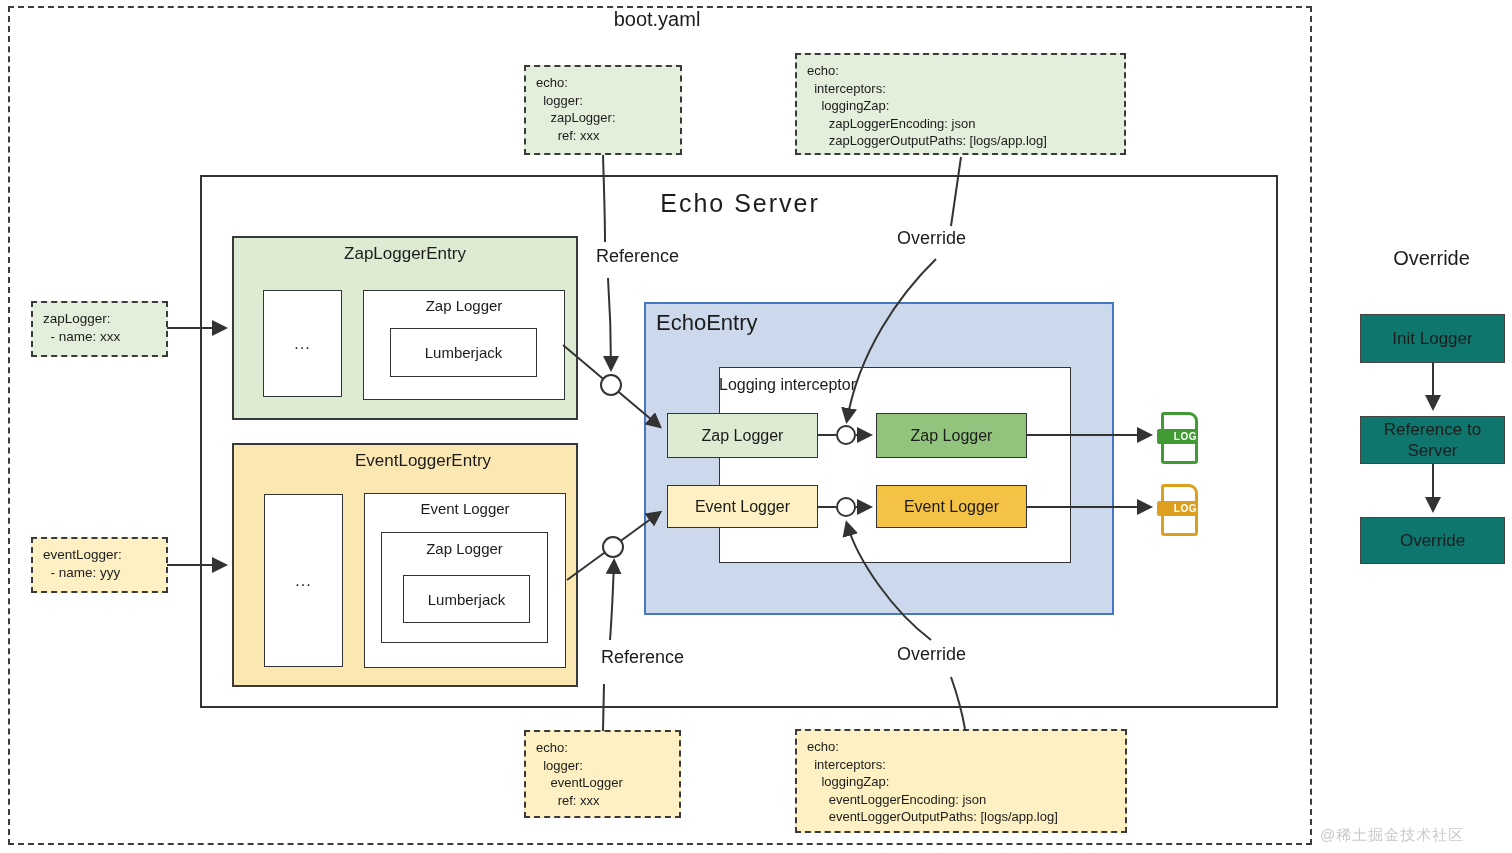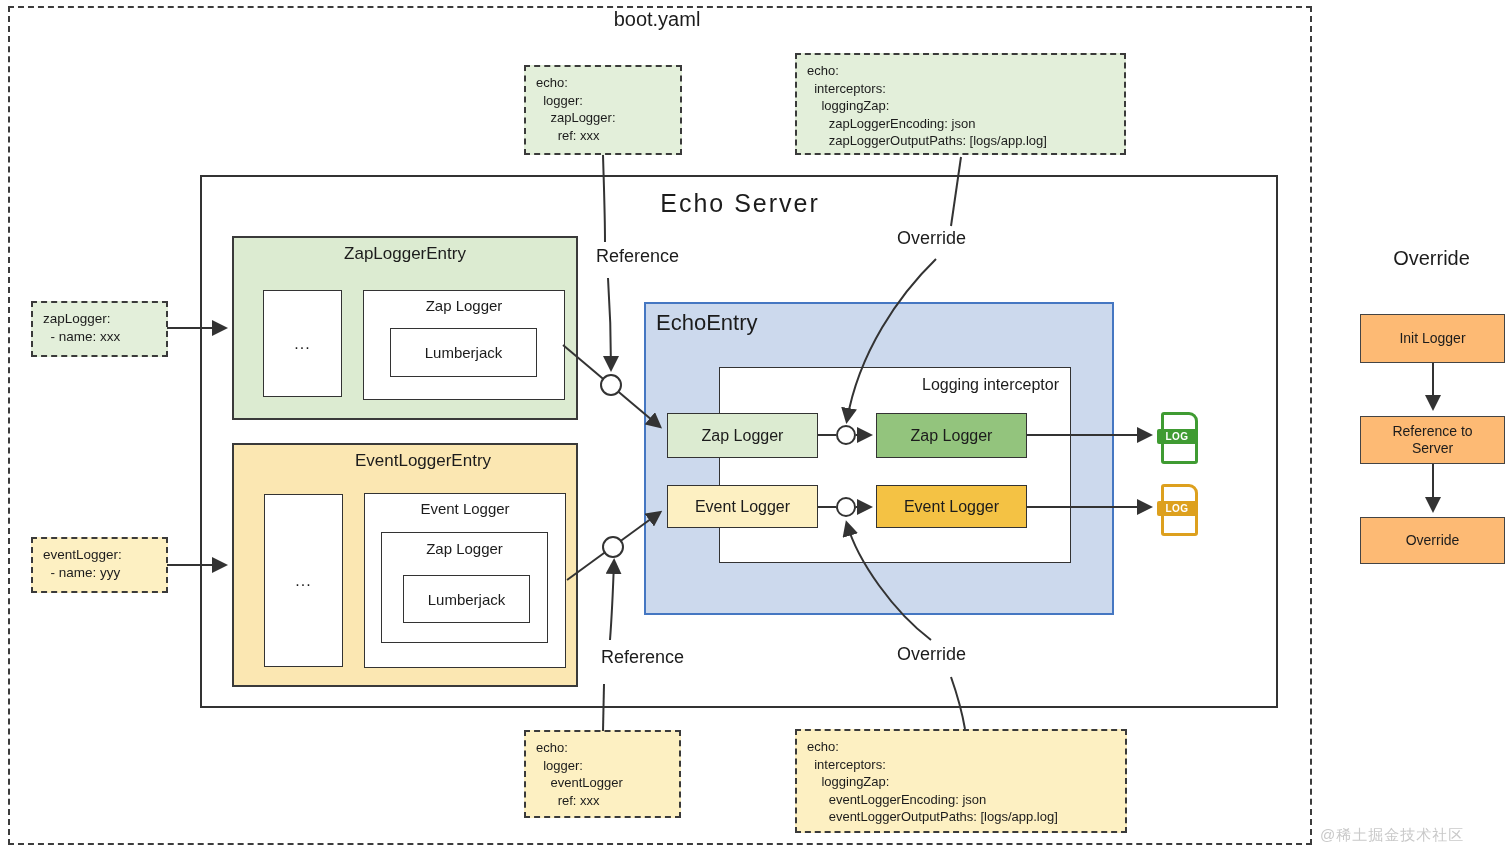--- a/index.html
+++ b/index.html
@@ -37,21 +37,21 @@
   .event-a{left:264px;top:494px;width:79px;height:173px;font-size:16px;letter-spacing:1px}
   .event-b{left:364px;top:493px;width:202px;height:175px}
   .event-b-title{left:364px;top:500px;width:202px;text-align:center;font-size:15px}
   .event-zap{left:381px;top:532px;width:167px;height:111px}
   .event-zap-title{left:381px;top:540px;width:167px;text-align:center;font-size:15px}
   .lumberjack2{left:403px;top:575px;width:127px;height:48px;font-size:15px}
 
   .echo-entry{left:644px;top:302px;width:470px;height:313px;background:var(--blue-fill);border:2px solid var(--blue-border)}
   .echo-entry-title{left:656px;top:310px;font-size:22px}
   .interceptor{left:719px;top:367px;width:352px;height:196px}
-  .interceptor-title{left:719px;top:376px;width:340px;text-align:right;font-size:16px}
+  .interceptor-title{left:719px;top:376px;width:340px;font-size:16px}
 
   .logger-chip{height:45px;width:151px;font-size:16px;border:1.5px solid #333}
   .zap-in{left:667px;top:413px;background:var(--green-light)}
   .event-in{left:667px;top:485px;height:43px;background:var(--yellow-pale)}
   .zap-out{left:876px;top:413px;background:var(--green-dark)}
   .event-out{left:876px;top:485px;height:43px;background:var(--amber)}
 
   .name-box{width:137px;height:56px;font-size:13.5px}
   .zap-name{left:31px;top:301px;background:var(--green-pale)}
   .event-name{left:31px;top:537px;background:var(--yellow-pale)}
@@ -61,30 +61,30 @@
   .yaml3{left:524px;top:730px;width:157px;height:88px;background:var(--yellow-pale)}
   .yaml4{left:795px;top:729px;width:332px;height:104px;background:var(--yellow-pale)}
 
   .note{font-size:18px;z-index:60}
   .reference-top{left:596px;top:246px}
   .override-top{left:897px;top:228px}
   .reference-bottom{left:601px;top:647px}
   .override-bottom{left:897px;top:644px}
 
   .seq-title{left:1358px;top:247px;width:147px;text-align:center;font-size:20px}
-  .seq-box{width:145px;border:1.5px solid #444;background:#fdba74;font-size:14px;line-height:1.25;padding:2px 14px}
+  .seq-box{width:145px;border:1.5px solid #444;background:#0f766e;font-size:17px;line-height:1.25;padding:2px 14px}
   .seq-1{left:1360px;top:314px;height:49px}
   .seq-2{left:1360px;top:416px;height:48px}
   .seq-3{left:1360px;top:517px;height:47px}
 
   .watermark{left:1320px;top:826px;font-size:15px;color:var(--watermark-gray);letter-spacing:1px}
 
   .log-icon{width:40px;height:46px}
   .log-icon .file-body{position:absolute;left:4px;top:0;width:31px;height:46px;background:#fff;border:3px solid var(--ic);border-radius:3px 9px 3px 3px}
-  .log-icon .band{position:absolute;left:0;top:17px;width:40px;height:15px;background:var(--ic);border-radius:2px;color:#fff;font-weight:bold;font-size:10px;display:flex;align-items:center;justify-content:center;letter-spacing:.5px}
+  .log-icon .band{position:absolute;left:0;top:17px;width:40px;height:15px;background:var(--ic);border-radius:2px;color:#fff;font-weight:bold;font-size:10px;display:flex;align-items:center;justify-content:flex-end;letter-spacing:.5px}
   .log-icon.green{--ic:var(--log-green)}
   .log-icon.orange{--ic:var(--log-orange)}
 
   svg.lines{left:0;top:0;width:1512px;height:853px;z-index:50;pointer-events:none}
   svg.lines .ln{stroke:var(--line);stroke-width:2;fill:none}
   svg.lines circle{fill:#fff;stroke:var(--line);stroke-width:2}
 </style>
 </head>
 <body>
 

